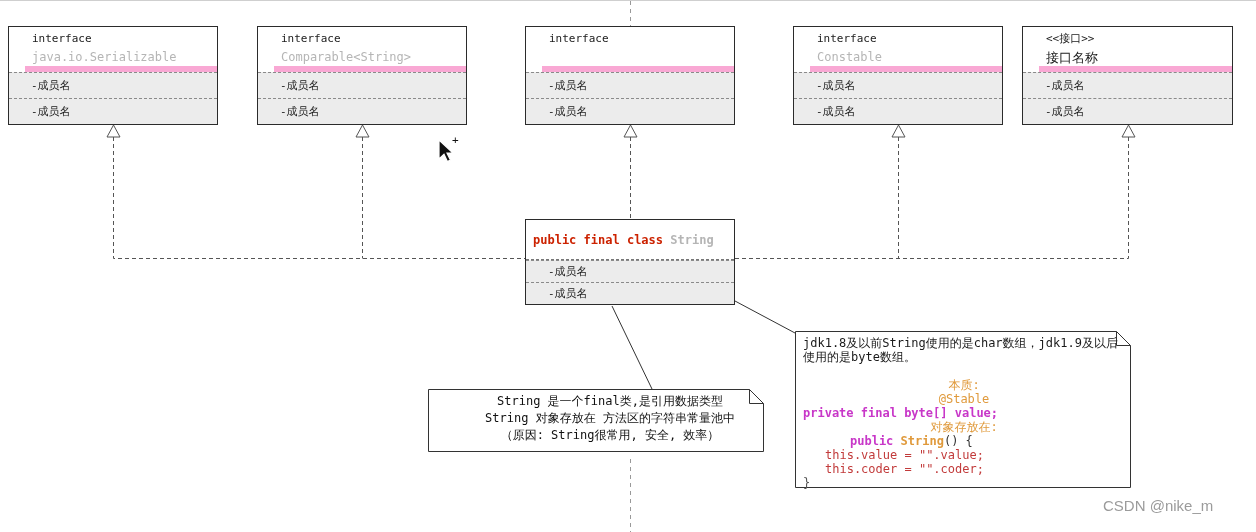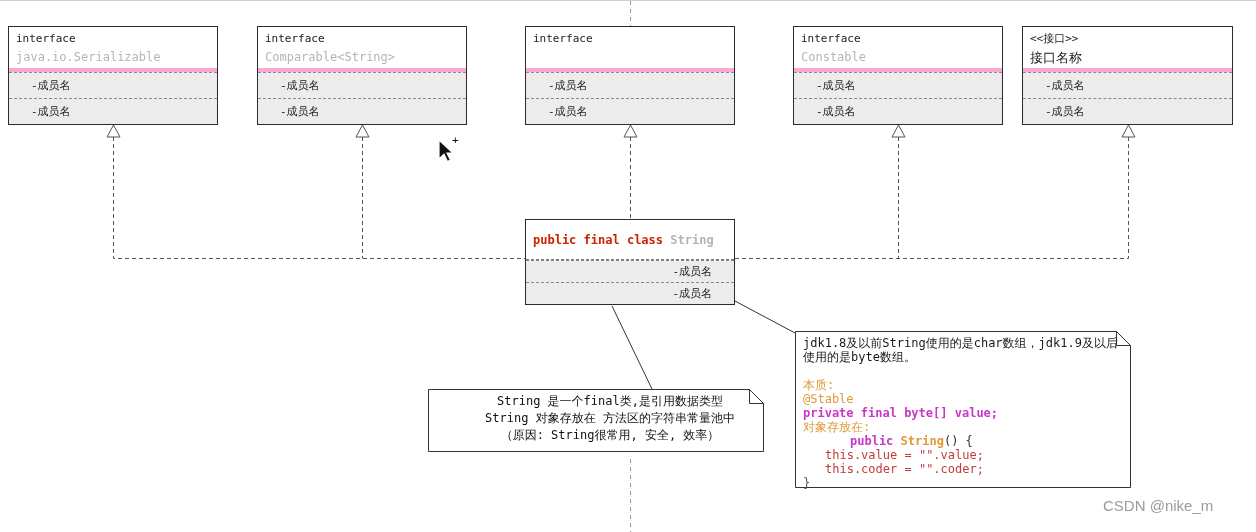--- a/index.html
+++ b/index.html
@@ -7,46 +7,46 @@
   #stage {
     position:relative; width:1256px; height:532px; background:#ffffff;
     border-top:1px solid #cfcfcf; overflow:hidden;
     font-family:"DejaVu Sans Mono","Liberation Mono",monospace;
   }
   #wires { position:absolute; left:0; top:0; width:1256px; height:532px; z-index:1; }
 
   
   .box { position:absolute; top:25px; width:210px; background:#fff;
          border:1px solid #2b2b2b; z-index:2; }
-  .box-header { height:45px; padding:5px 7px 16px; border-bottom:4px solid #f9a8d4; }
+  .box-header { height:45px; padding:5px 7px 16px; border-bottom:6px solid #f9a8d4;margin-left:16px; }
   .stereo { font-size:11px; line-height:14px; color:#1a1a1a; }
   .iface-name { font-size:12px; line-height:15px; margin-top:4px; color:#b5b5b5; }
   .box.generic .iface-name { color:#1a1a1a; font-size:13px; }
   .members { background:#ececec; }
   .member { height:26px; line-height:25px; padding:0 22px; font-size:11px;
             color:#1a1a1a; border-top:1px dashed #8a8a8a; }
 
   
   .class-box { position:absolute; left:525px; top:218px; width:210px;
-               background:#fff; border:1px solid #2b2b2b; z-index:2;text-align:right; }
+               background:#fff; border:1px solid #2b2b2b; z-index:2; }
   .class-title { height:40px; display:flex; align-items:center; padding:0 7px;
                  border-bottom:1px dashed #777; font-size:12px; font-weight:bold;
                  white-space:pre; }
   .class-title .kw { color:#cc2200; }
   .class-title .cname { color:#b5b5b5; }
   .class-box .member { height:22px; line-height:21px; }
 
   
   .note-text { position:absolute; z-index:2; color:#111; }
   .note-left-text { left:428px; top:392px; width:335px; text-align:center;
                     font-size:12px; line-height:17px;padding-left:29px; }
   .note-right-text { left:803px; top:335px; width:322px; font-size:12px;
                      line-height:14px; }
   .nr-intro { color:#1a1a1a; margin-bottom:14px; }
-  .nr-orange { color:#e09a3c; }
+  .nr-orange { color:#e09a3c;text-align:center; }
   .nr-field { color:#c837c8; font-weight:bold; }
   .nr-kw { color:#c837c8; font-weight:bold;padding-left:47px; }
   .nr-type { color:#e09a3c; font-weight:bold; }
   .nr-plain { color:#333; }
   .nr-body { color:#c23b3b; padding-left:22px; }
   .nr-close { color:#555; }
 
   .watermark { position:absolute; left:1103px; top:496px; z-index:3;
                font-family:"Liberation Sans",sans-serif; font-size:15px;
                color:#9b9b9b; }

